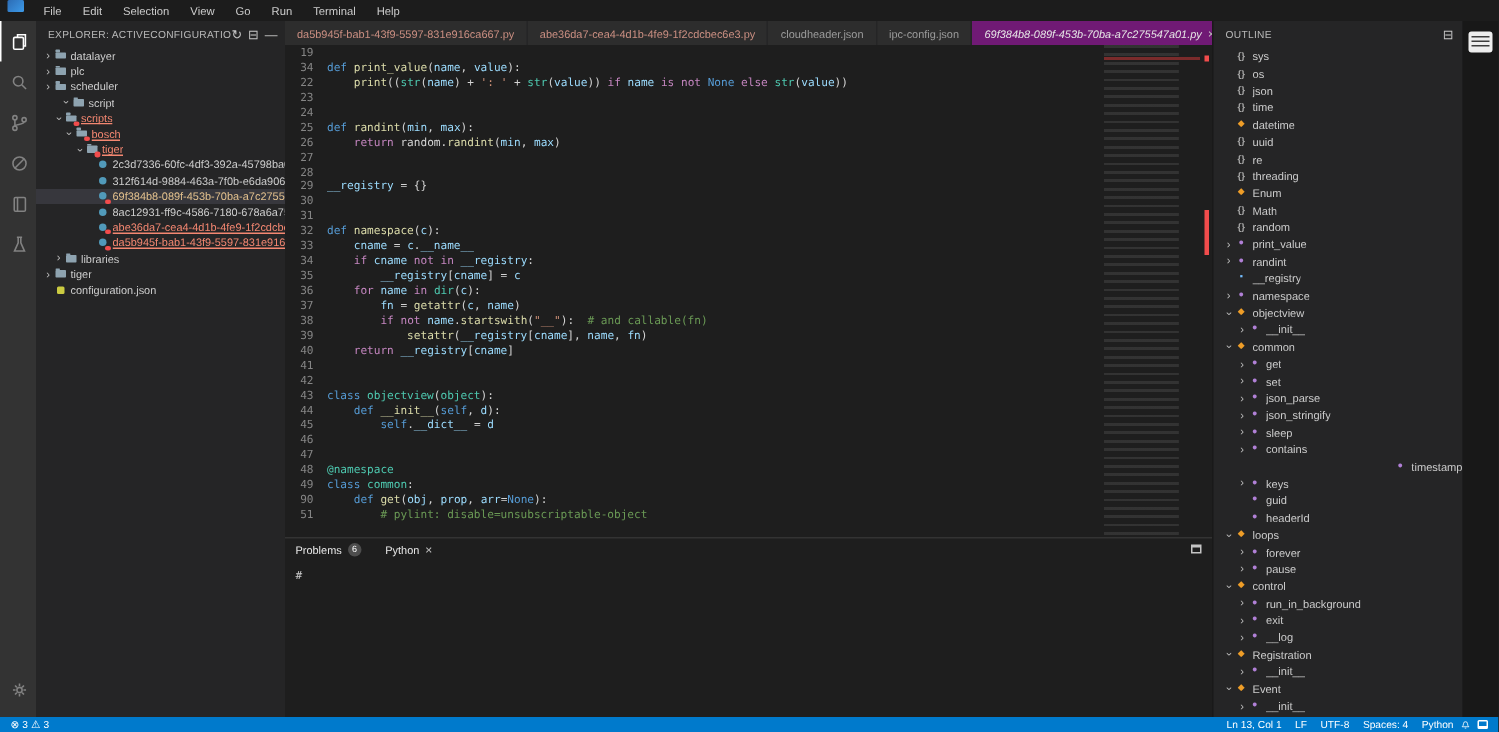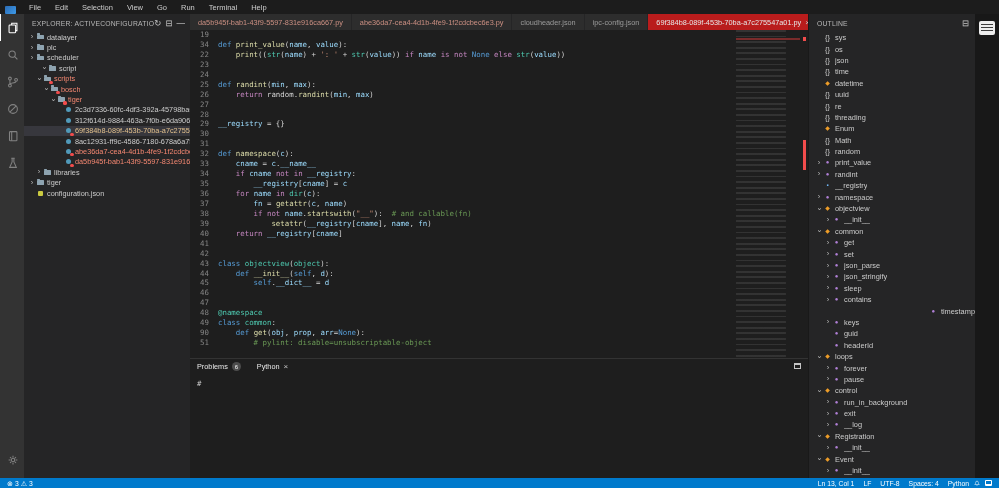--- a/index.html
+++ b/index.html
@@ -3,21 +3,21 @@
 <meta charset="utf-8">
 <style>
   * { box-sizing: border-box; }
   html,body { margin:0; padding:0; }
   body {
     width:999px; height:488px; overflow:hidden;
     background:#1e1e1e; font-family:"Liberation Sans", sans-serif;
     -webkit-font-smoothing:antialiased;
   }
   
-  .menubar{height:14px;background:#1c1c1c;display:flex;align-items:flex-end;color:#cccccc;font-size:7.5px;padding-left:5px;}
+  .menubar{height:14px;background:#1c1c1c;display:flex;align-items:flex-start;color:#cccccc;font-size:7.5px;padding-left:5px;}
   .menu-logo{width:11px;height:8px;border-radius:1px;background:linear-gradient(135deg,#2c6cb5,#3d9ae8);margin-right:6px;flex:none;}
   .menu-item{padding:0 7px;height:14px;display:flex;align-items:center;cursor:default;}
   
   .main{display:flex;height:464px;}
   
   .activitybar{width:24px;background:#333333;display:flex;flex-direction:column;align-items:center;flex:none;}
   .act-icon{width:24px;height:27px;display:flex;align-items:center;justify-content:center;color:#828282;border-left:1.5px solid transparent;}
   .act-icon.active{color:#ffffff;border-left:1.5px solid #ffffff;}
   .act-icon svg{width:14px;height:14px;stroke:currentColor;fill:none;stroke-width:1.2;}
   .act-bottom{margin-top:auto;margin-bottom:5px;}
@@ -31,28 +31,28 @@
   .tree-row{height:10.4px;display:flex;align-items:center;font-size:7.3px;color:#cccccc;white-space:nowrap;cursor:pointer;}
   .tree-row.selected{background:#37373d;}
   .chev{width:8px;flex:none;font-size:7.5px;color:#bbbbbb;text-align:center;line-height:8px;}
   .chev.down{display:inline-block;transform:rotate(90deg);}
   .ico{position:relative;width:8px;height:7px;flex:none;margin-right:3px;display:flex;align-items:center;justify-content:center;}
   .ico-folder{width:7px;height:4.5px;background:#8ea3b0;border-radius:.5px;position:relative;}
   .ico-folder::before{content:"";position:absolute;top:-1.5px;left:0;width:3px;height:1.5px;background:inherit;border-radius:.5px;}
   .ico-circle{width:5px;height:5px;border-radius:50%;background:#519aba;}
   .ico-json{width:5px;height:5px;background:#cbcb41;border-radius:1px;}
   .err-dot{position:absolute;right:-1.5px;bottom:-1.5px;width:3.2px;height:3.2px;border-radius:50%;background:#f14c4c;}
-  .t-normal{color:#cccccc;} .t-error{color:#f48771;} .t-modified{color:#e2c08d;}
+  .t-normal{color:#cccccc;} .t-error{color:#f48771;text-decoration:underline;} .t-modified{color:#e2c08d;}
   .label{overflow:hidden;text-overflow:clip;}
   
   .editor-col{flex:1;min-width:0;display:flex;flex-direction:column;background:#1e1e1e;}
   .tabbar{height:16px;background:#252526;display:flex;align-items:stretch;font-size:7.3px;flex:none;}
   .tab{display:flex;align-items:center;gap:4px;padding:0 8px;background:#2d2d2d;color:#9b9b9b;border-right:1px solid #252526;white-space:nowrap;cursor:pointer;}
   .tab.err{color:#c98e81;}
-  .tab.active{background:#b91c1c;color:#e6e6e6;}
+  .tab.active{background:#701a75;color:#e6e6e6;font-style:italic;}
   .tab-close{font-size:8px;color:#c5c5c5;}
   .run-btn{display:flex;align-items:center;margin-left:8px;color:#89d185;font-size:8px;cursor:pointer;}
   .code-wrap{position:relative;flex:1;overflow:hidden;}
   .code{font-family:"DejaVu Sans Mono",monospace;font-size:7.4px;line-height:9.94px;color:#d4d4d4;}
   .cline{display:flex;height:9.94px;}
   .ln{width:28px;flex:none;text-align:right;padding-right:9px;color:#858585;}
   .lc{white-space:pre;}
   .tk-kw{color:#569cd6}.tk-ct{color:#c586c0}.tk-fn{color:#dcdcaa}.tk-ty{color:#4ec9b0}
   .tk-vr{color:#9cdcfe}.tk-st{color:#ce9178}.tk-cm{color:#6a9955}.tk-pl{color:#d4d4d4}
   .minimap{position:absolute;top:0;right:8px;width:64px;height:100%;

